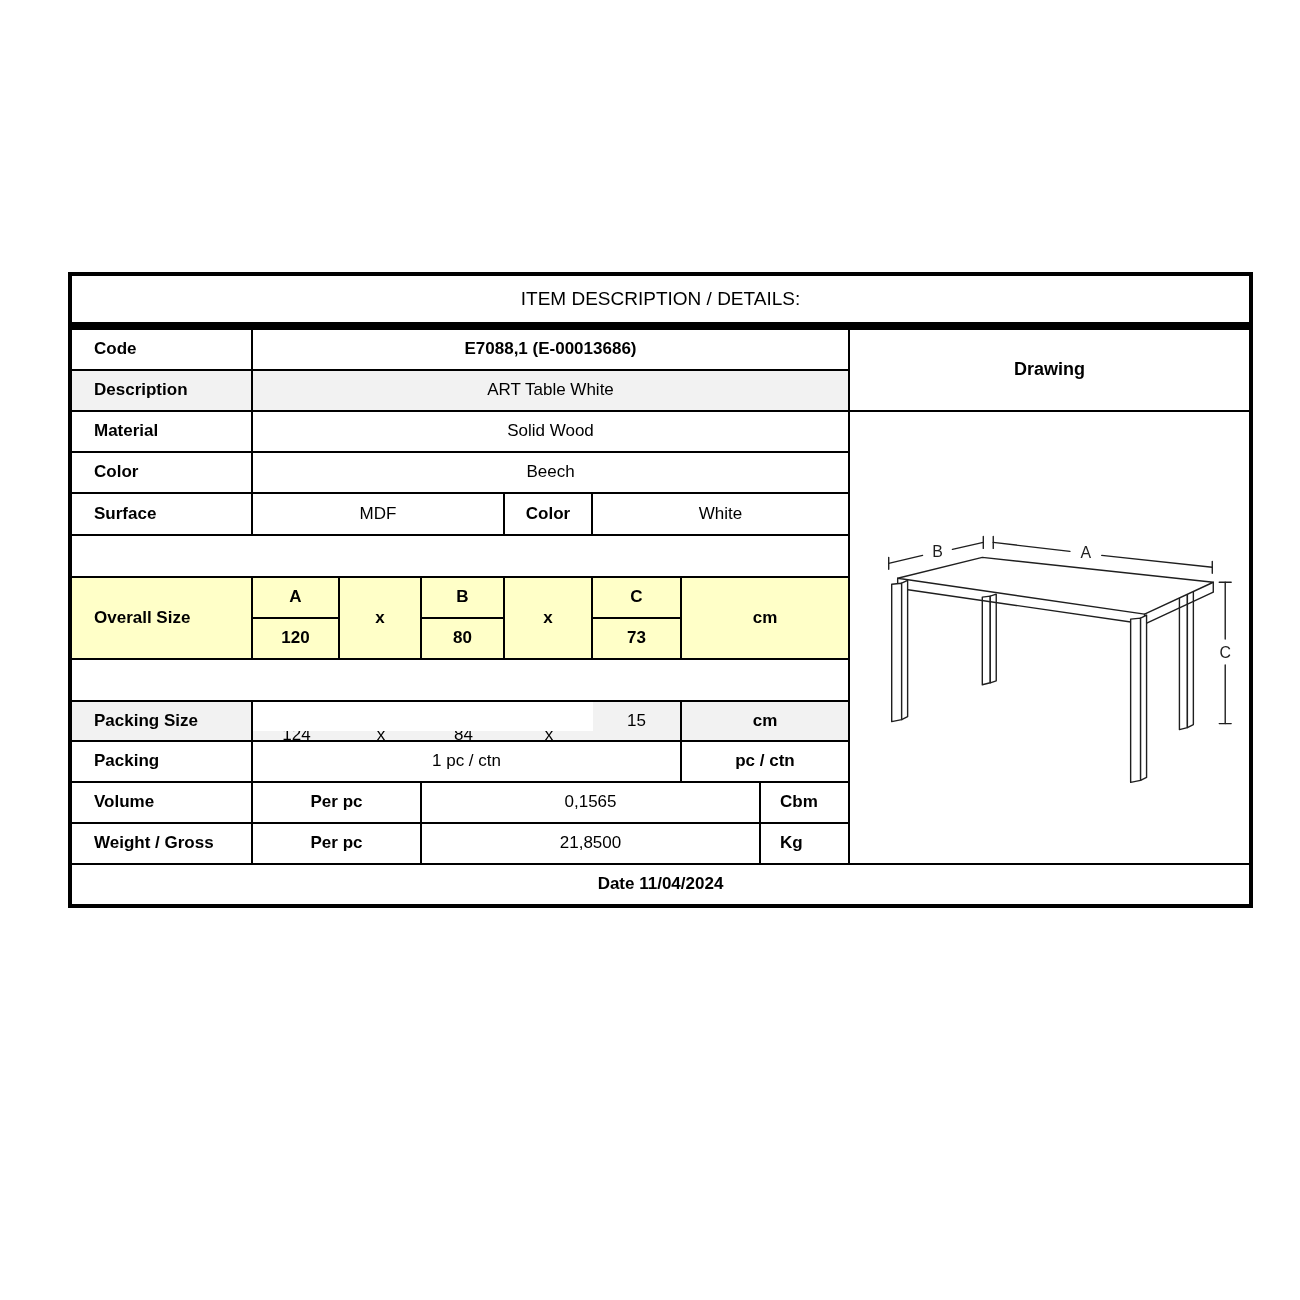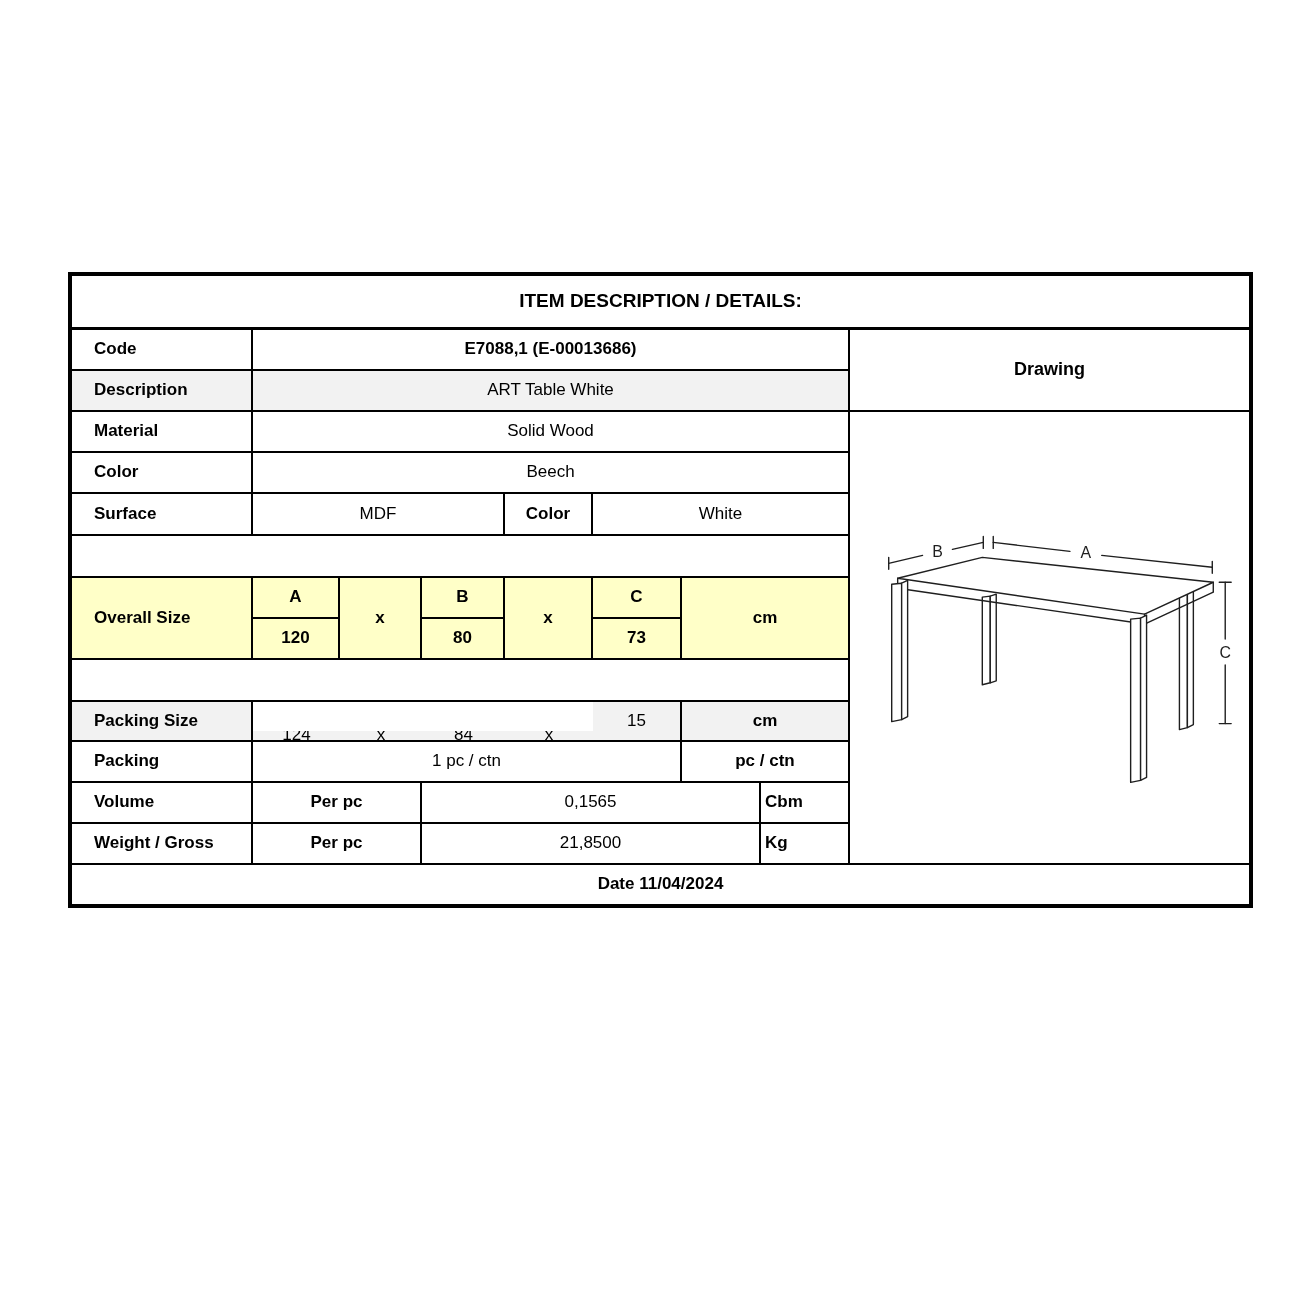--- a/index.html
+++ b/index.html
@@ -14,25 +14,25 @@
     grid-template-columns:181px 87px 82px 83px 88px 89px 79px 89px 399px;
     grid-template-rows:54px 41px 41px 41px 41px 42px 42px 41px 41px 42px 40px 41px 41px 41px 39px;
   }
   .c{
     box-sizing:border-box;display:flex;align-items:center;justify-content:center;
     font-size:17px;line-height:1.1;border-right:2px solid #000;border-bottom:2px solid #000;
     background:#fff;white-space:nowrap;overflow:hidden;
   }
   .lab{justify-content:flex-start;padding-left:22px;font-weight:bold;}
   .bold{font-weight:bold;}
-  .unit{justify-content:flex-start;padding-left:4px;font-weight:bold;}
+  .unit{justify-content:flex-start;padding-left:19px;font-weight:bold;}
   .nbr{border-right:none;margin-top:29px;}
   .gray{background:#F2F2F2;}
   .yellow{background:#FFFFC8;}
-  .title{font-size:19px;font-weight:bold;border-right:none;border-bottom:3px solid #000000;}
+  .title{font-size:19px;font-weight:normal;border-right:none;border-bottom:8px solid #000000;}
   .datecell{border:none;font-weight:bold;}
   .drawlabel{font-weight:bold;font-size:18px;border-right:none;}
   .drawarea{border-right:none;align-items:stretch;justify-content:stretch;padding:0;}
   .drawarea svg{display:block;width:100%;height:100%;}
 </style>
 </head>
 <body>
 
 <div class="canvas">
   <div class="sheet">

